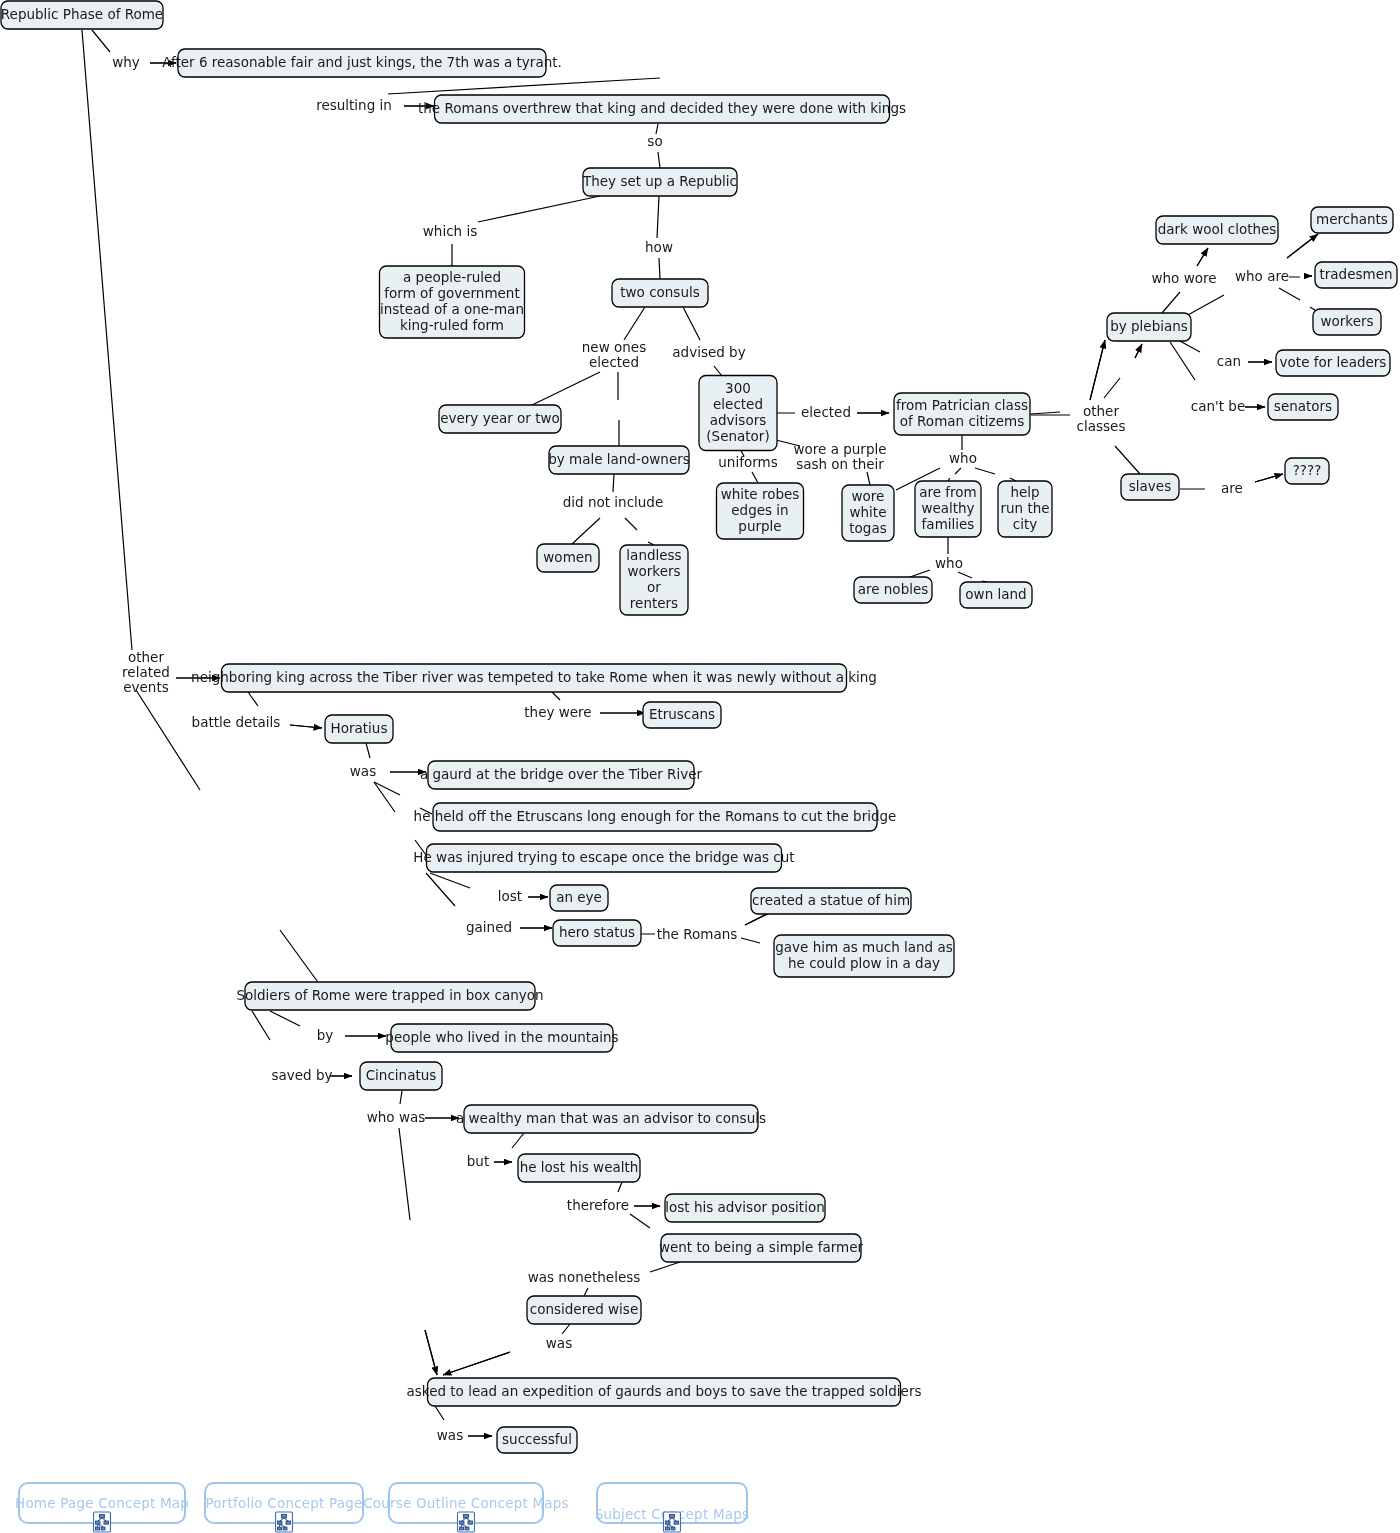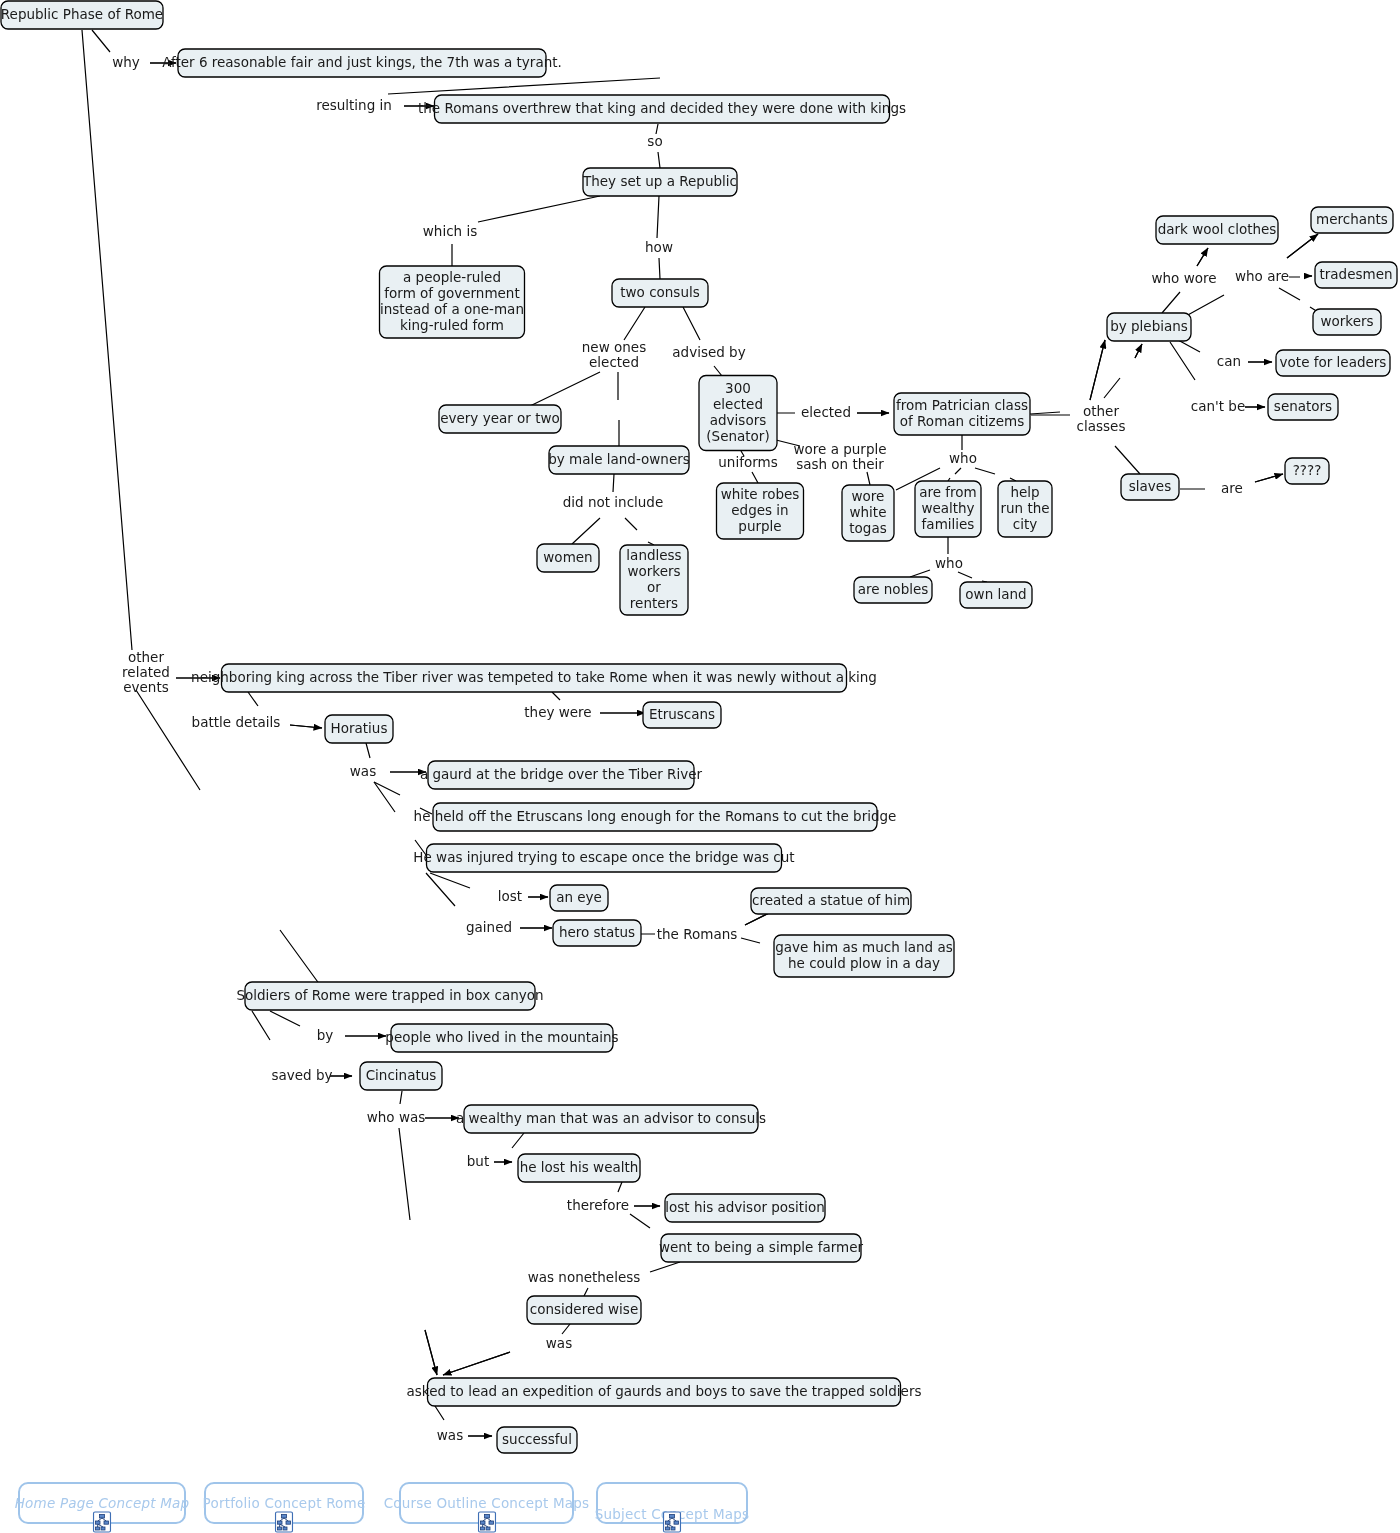--- a/index.html
+++ b/index.html
@@ -324,45 +324,45 @@
       <text class="link-label" x="396" y="1118"><tspan x="396" dy="0">who was</tspan></text>
       <text class="link-label" x="478" y="1162"><tspan x="478" dy="0">but</tspan></text>
       <text class="link-label" x="598" y="1206"><tspan x="598" dy="0">therefore</tspan></text>
       <text class="link-label" x="584" y="1278"><tspan x="584" dy="0">was nonetheless</tspan></text>
       <text class="link-label" x="559" y="1344"><tspan x="559" dy="0">was</tspan></text>
       <text class="link-label" x="450" y="1436"><tspan x="450" dy="0">was</tspan></text>
     </g>
 </svg>
 
 <div class="nav-bar" id="nav-bar">
-    <div class="nav-btn" style="left: 18px; top: 8px; width: 168px; font-style: italic;">
+    <div class="nav-btn" style="left: 18px; top: 8px; width: 168px;">
       <span>Home Page Concept Map</span>
 <svg class="nav-icon" viewBox="0 0 19 22">
   <rect x="1" y="1" width="17" height="20" rx="1.5" fill="#ffffff" stroke="#3f6fb5" stroke-width="1.2"></rect>
   <rect x="7" y="3.5" width="5" height="3.5" fill="#5b87c9" stroke="#1f3f78" stroke-width="0.8"></rect>
   <rect x="3" y="10" width="4.5" height="3.2" fill="#5b87c9" stroke="#1f3f78" stroke-width="0.8"></rect>
   <rect x="11.5" y="10" width="4.5" height="3.2" fill="#5b87c9" stroke="#1f3f78" stroke-width="0.8"></rect>
   <rect x="3" y="16" width="4" height="3" fill="#5b87c9" stroke="#1f3f78" stroke-width="0.8"></rect>
   <rect x="8.5" y="16" width="4" height="3" fill="#5b87c9" stroke="#1f3f78" stroke-width="0.8"></rect>
   <path d="M9.5 7 L5.3 10 M9.5 7 L13.7 10 M5.3 13.2 L5 16 M5.3 13.2 L10.5 16" stroke="#1f3f78" stroke-width="0.9" fill="none"></path>
 </svg>
     </div>
     <div class="nav-btn" style="left: 204px; top: 8px; width: 160px;">
-      <span>Portfolio Concept Rome</span>
+      <span>Portfolio Concept Page</span>
 <svg class="nav-icon" viewBox="0 0 19 22">
   <rect x="1" y="1" width="17" height="20" rx="1.5" fill="#ffffff" stroke="#3f6fb5" stroke-width="1.2"></rect>
   <rect x="7" y="3.5" width="5" height="3.5" fill="#5b87c9" stroke="#1f3f78" stroke-width="0.8"></rect>
   <rect x="3" y="10" width="4.5" height="3.2" fill="#5b87c9" stroke="#1f3f78" stroke-width="0.8"></rect>
   <rect x="11.5" y="10" width="4.5" height="3.2" fill="#5b87c9" stroke="#1f3f78" stroke-width="0.8"></rect>
   <rect x="3" y="16" width="4" height="3" fill="#5b87c9" stroke="#1f3f78" stroke-width="0.8"></rect>
   <rect x="8.5" y="16" width="4" height="3" fill="#5b87c9" stroke="#1f3f78" stroke-width="0.8"></rect>
   <path d="M9.5 7 L5.3 10 M9.5 7 L13.7 10 M5.3 13.2 L5 16 M5.3 13.2 L10.5 16" stroke="#1f3f78" stroke-width="0.9" fill="none"></path>
 </svg>
     </div>
-    <div class="nav-btn" style="left: 399px; top: 8px; width: 175px;">
+    <div class="nav-btn" style="left: 388px; top: 8px; width: 156px;">
       <span>Course Outline Concept Maps</span>
 <svg class="nav-icon" viewBox="0 0 19 22">
   <rect x="1" y="1" width="17" height="20" rx="1.5" fill="#ffffff" stroke="#3f6fb5" stroke-width="1.2"></rect>
   <rect x="7" y="3.5" width="5" height="3.5" fill="#5b87c9" stroke="#1f3f78" stroke-width="0.8"></rect>
   <rect x="3" y="10" width="4.5" height="3.2" fill="#5b87c9" stroke="#1f3f78" stroke-width="0.8"></rect>
   <rect x="11.5" y="10" width="4.5" height="3.2" fill="#5b87c9" stroke="#1f3f78" stroke-width="0.8"></rect>
   <rect x="3" y="16" width="4" height="3" fill="#5b87c9" stroke="#1f3f78" stroke-width="0.8"></rect>
   <rect x="8.5" y="16" width="4" height="3" fill="#5b87c9" stroke="#1f3f78" stroke-width="0.8"></rect>
   <path d="M9.5 7 L5.3 10 M9.5 7 L13.7 10 M5.3 13.2 L5 16 M5.3 13.2 L10.5 16" stroke="#1f3f78" stroke-width="0.9" fill="none"></path>
 </svg>

